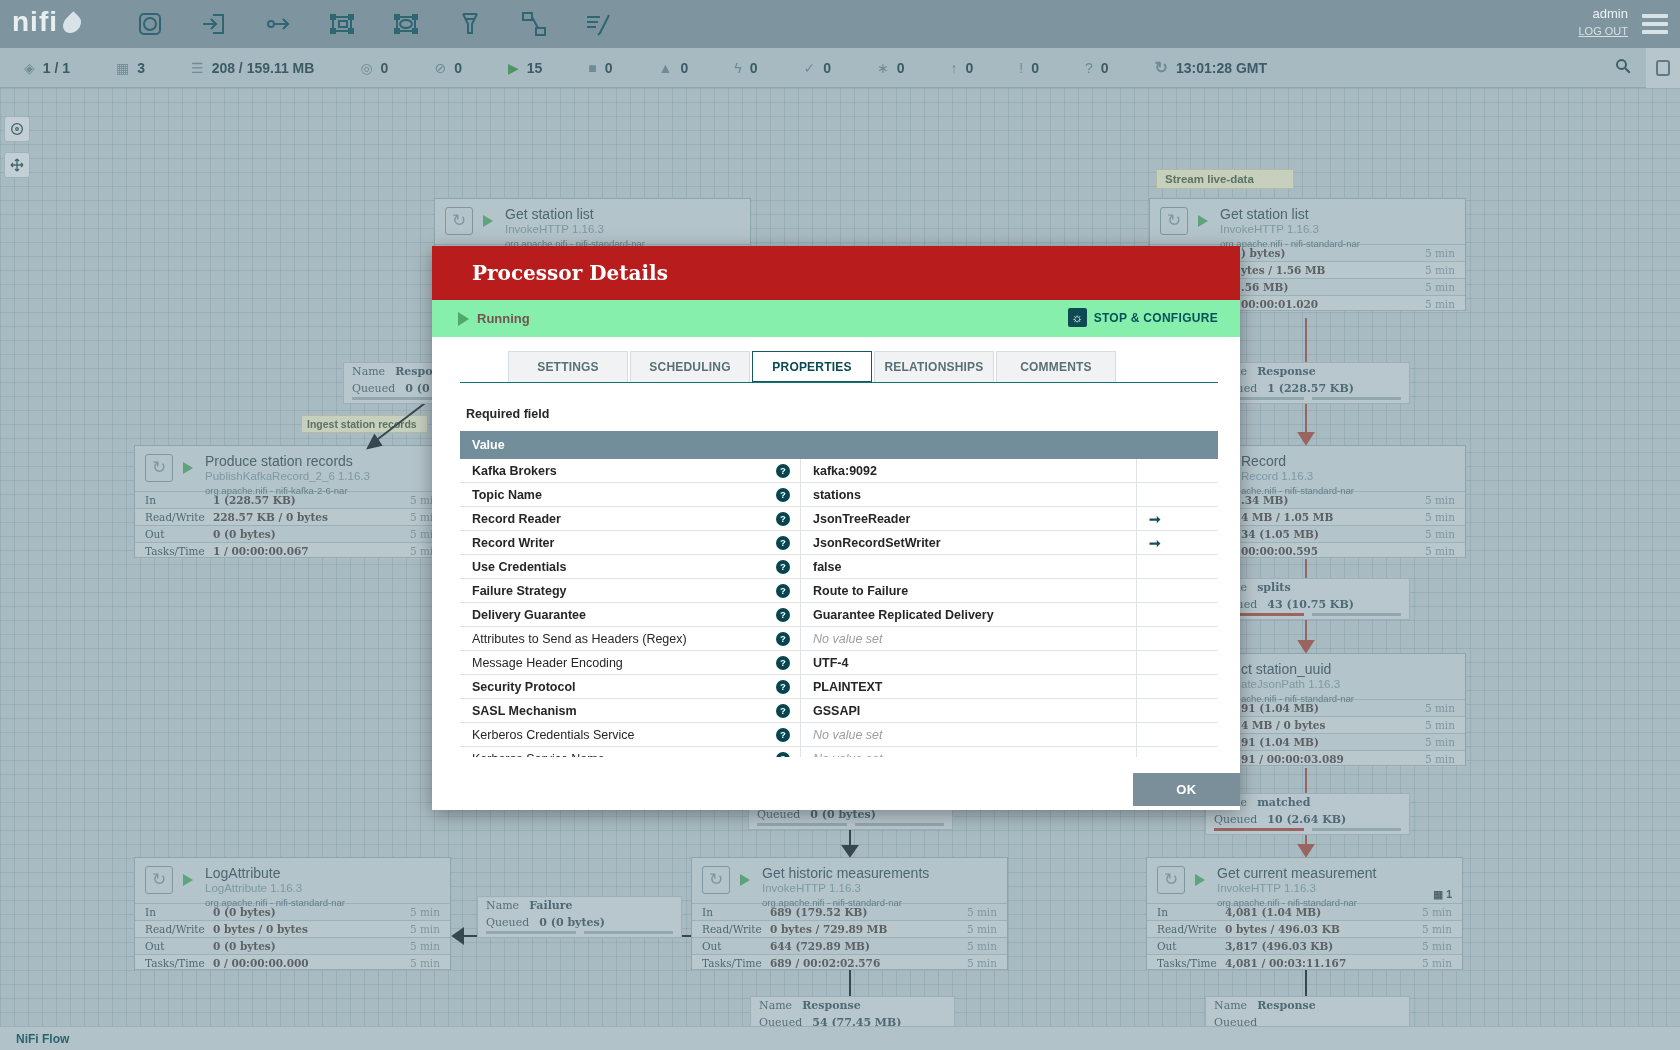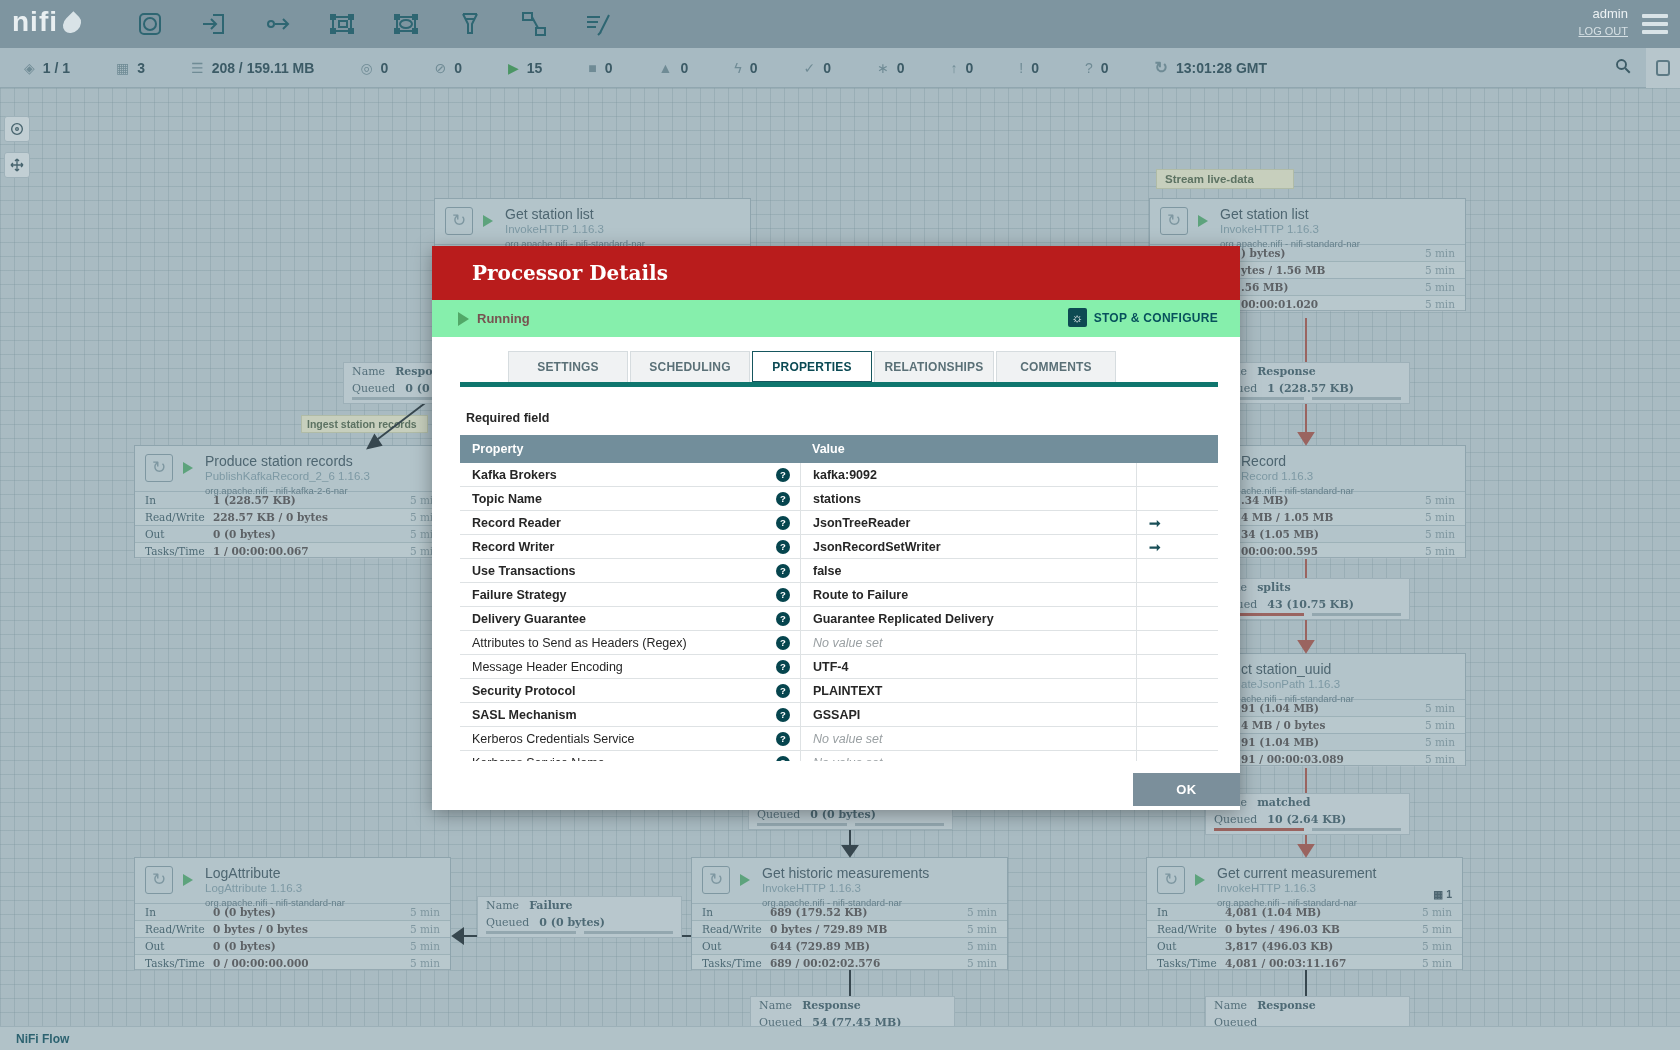--- a/index.html
+++ b/index.html
@@ -86,21 +86,21 @@
   .modal { position:absolute; left:432px; top:246px; width:808px; height:564px; background:#ffffff; z-index:50; box-shadow:0 4px 18px rgba(0,0,0,.35); }
   .m-header { height:54px; background:#b91c1c; display:flex; align-items:center; padding-left:40px; }
   .m-title { font-family:"DejaVu Serif", serif; font-weight:bold; font-size:20px; color:#ffffff; }
   .m-statusrow { height:37px; background:#86efac; position:relative; display:flex; align-items:center; padding-left:26px; }
   .m-play { width:0; height:0; border-left:11px solid #52a868; border-top:7px solid transparent; border-bottom:7px solid transparent; margin-right:8px; }
   .m-running { font-size:13px; font-weight:bold; color:#775351; }
   .m-stopcfg { position:absolute; right:22px; top:8px; display:flex; align-items:center; cursor:pointer; }
   .m-gear { width:19px; height:19px; background:#0d4a52; color:#ffffff; font-size:13px; line-height:19px; text-align:center; border-radius:2px; margin-right:7px; }
   .m-stoptext { font-size:12px; font-weight:bold; color:#07515c; letter-spacing:.3px; }
   .m-body { padding:14px 22px 0 28px; }
-  .m-tabs { display:flex; gap:2px; border-bottom:5px solid #0f766e;padding-left:48px; }
+  .m-tabs { display:flex; gap:2px; border-bottom:1px solid #0f766e;padding-left:48px; }
   .m-tab { width:120px; height:31px; background:#f0f2f3; border:1px solid #d6dcdf; border-bottom:none; display:flex; align-items:center; justify-content:center; font-size:12px; font-weight:bold; color:#5a7077; letter-spacing:.2px; cursor:pointer; }
   .m-tab.active { background:#ffffff; border:1px solid #16565e; color:#0b4a54; }
   .m-required { margin:24px 0 10px 6px; font-size:12.5px; font-weight:bold; color:#262626; }
   .m-table { height:326px; overflow:hidden; }
   .prow { display:grid; grid-template-columns:340px 336px 82px; height:24px; border-bottom:1px solid #dee2e4; align-items:center; font-size:12.5px; }
   .prow.head { background:#728e9b; height:28px; border-bottom:none; color:#ffffff; font-weight:bold; }
   .pc-name { position:relative; padding:0 30px 0 12px; color:#262626; height:100%; display:flex; align-items:center; }
   .prow.req .pc-name { font-weight:bold; }
   .pc-help { position:absolute; right:10px; top:5px; width:14px; height:14px; border-radius:50%; background:#06454e; color:#fff; font-size:9.5px; font-weight:bold; text-align:center; line-height:14px; cursor:pointer; }
   .pc-val { padding-left:12px; color:#262626; font-weight:600; border-left:1px solid #dee2e4; height:100%; display:flex; align-items:center; }
@@ -704,21 +704,20 @@
       <div class="m-tabs">
         <div class="m-tab">SETTINGS</div>
         <div class="m-tab">SCHEDULING</div>
         <div class="m-tab active">PROPERTIES</div>
         <div class="m-tab">RELATIONSHIPS</div>
         <div class="m-tab">COMMENTS</div>
       </div>
       <div class="m-required">Required field</div>
       <div class="m-table">
         <div class="prow head">
-          <div class="pc-name" style="color:#fff;">Property</div>
           <div class="pc-val" style="border:none; color:#fff; font-weight:bold;">Value</div>
           <div class="pc-extra" style="border:none;"></div>
         </div>
 
         <div class="prow req">
           <div class="pc-name">
               <span>Kafka Brokers</span>
               <span class="pc-help">?</span>
             </div>
           <div class="pc-val">kafka:9092</div>
@@ -747,21 +746,21 @@
               <span>Record Writer</span>
               <span class="pc-help">?</span>
             </div>
           <div class="pc-val">JsonRecordSetWriter</div>
           <div class="pc-extra">
               <span class="goto-arrow">➞</span>
             </div>
         </div>
         <div class="prow req">
           <div class="pc-name">
-              <span>Use Transactions</span>
+              <span>Use Credentials</span>
               <span class="pc-help">?</span>
             </div>
           <div class="pc-val">false</div>
             <div class="pc-extra"></div>
         </div>
         <div class="prow req">
           <div class="pc-name">
               <span>Failure Strategy</span>
               <span class="pc-help">?</span>
             </div>

